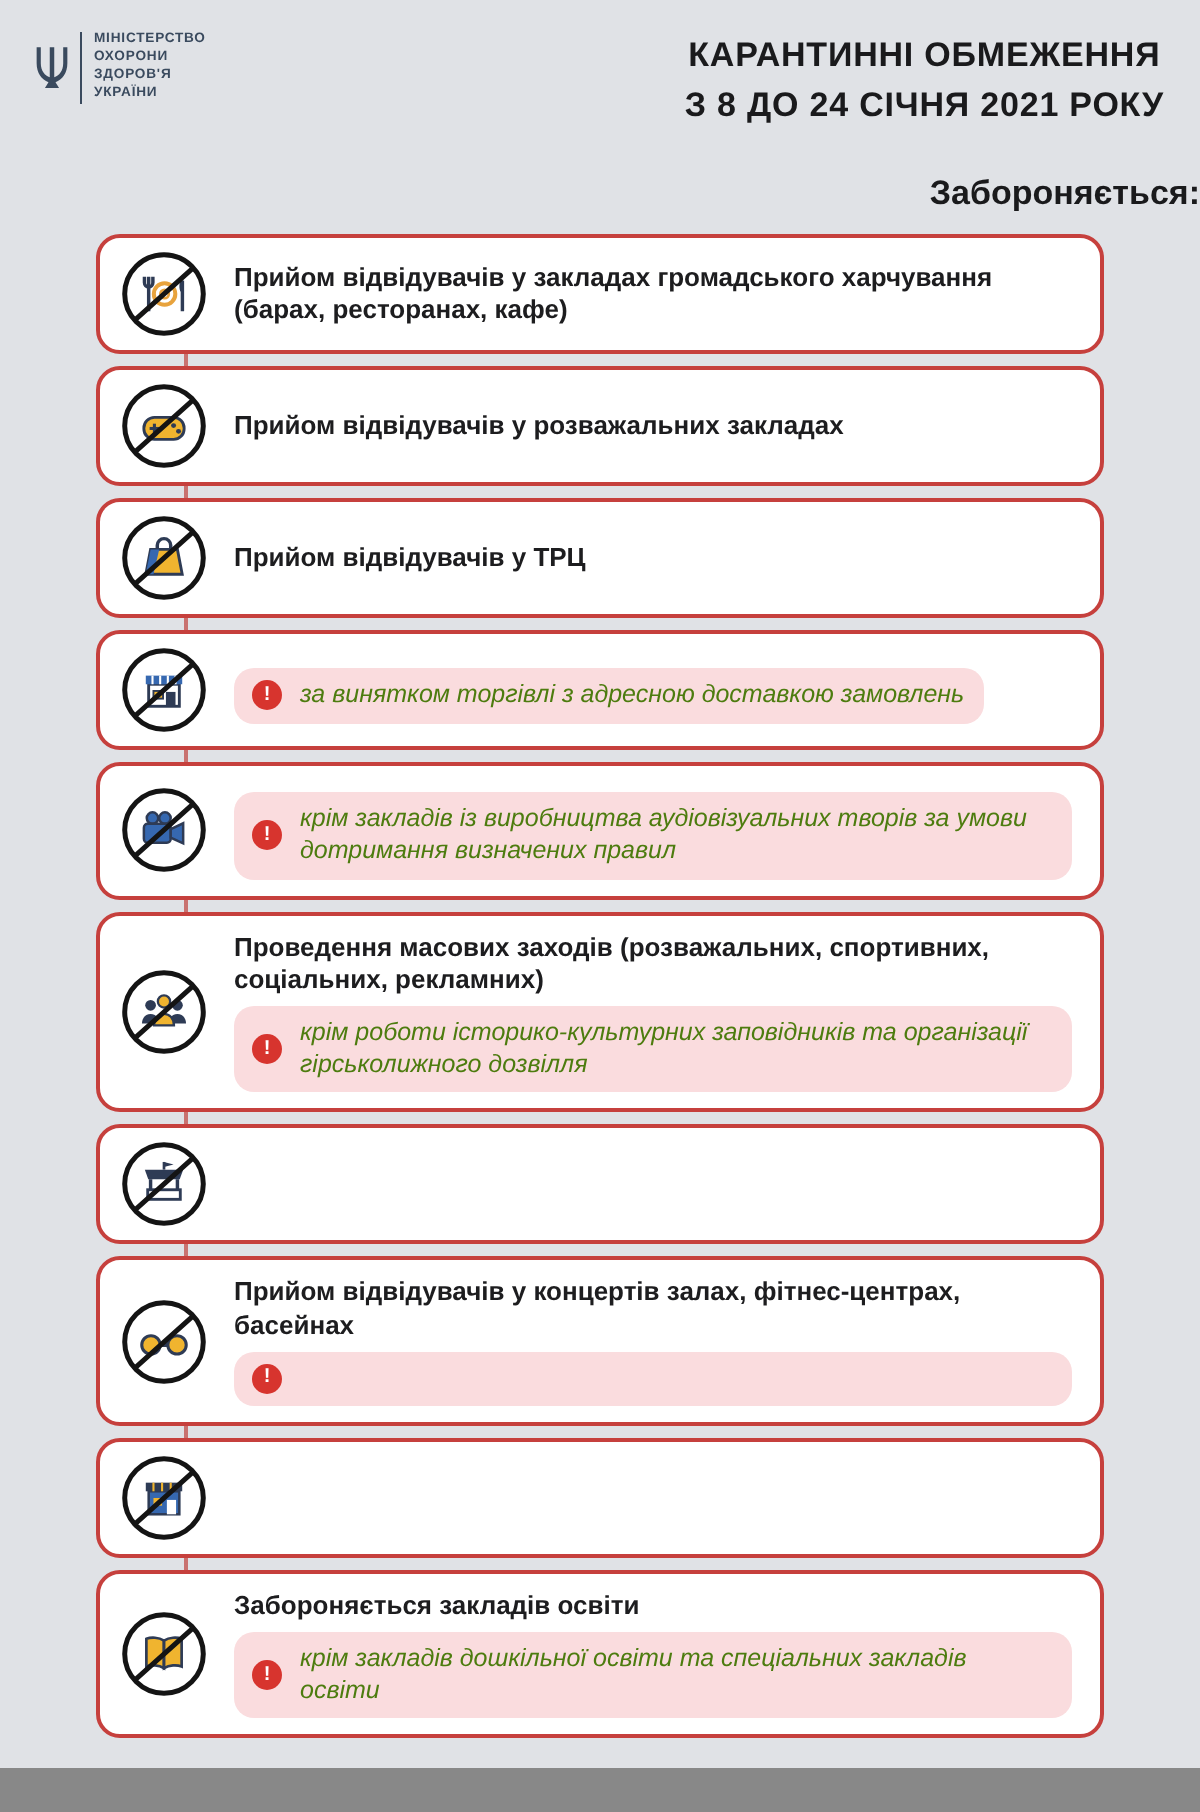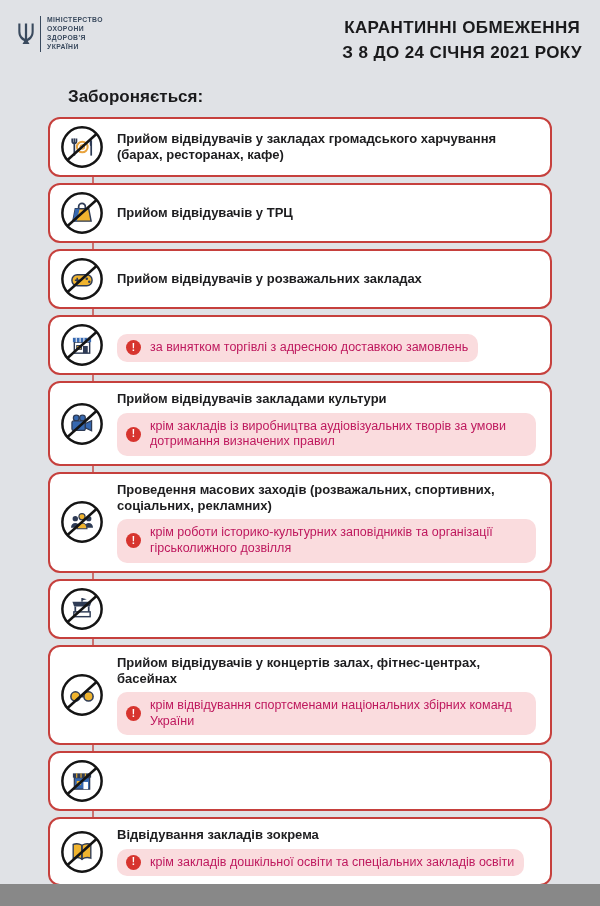--- a/index.html
+++ b/index.html
@@ -8,21 +8,21 @@
     width:600px; height:884px; margin:0 auto; position:relative;
     background:#E0E2E6; overflow:hidden; color:#1D1D1F;
   }
   
   .header { display:flex; justify-content:space-between; align-items:flex-start; padding:16px 16px 0 18px; }
   .logo { display:flex; align-items:center; gap:6px; }
   .logo-divider { width:1px; height:36px; background:#3A4A5E; }
   .logo-text { font-size:6.8px; font-weight:700; line-height:1.3; color:#3A4A5E; letter-spacing:.4px; }
   .masthead { text-align:center; font-size:17px; font-weight:700; letter-spacing:.4px; line-height:1.45; color:#1A1A1C; padding-right:2px; }
   
-  .section-heading { margin:22px 0 10px 68px; font-size:17px; font-weight:700; color:#1A1A1C; }
+  .section-heading { margin:22px 0 10px 68px; font-size:17px; font-weight:700; color:#1A1A1C;text-align:right; }
   
   .cards-wrap { position:relative; padding:0 48px; }
   .connector { position:absolute; left:92px; top:6px; bottom:6px; width:2px; background:#C97270; z-index:0; }
   .cards { display:flex; flex-direction:column; gap:6px; position:relative; z-index:1; }
   .card {
     background:#fff; border:2px solid #C6403D; border-radius:12px;
     display:flex; align-items:center; gap:12px; padding:5px 14px 5px 9px;
     min-height:56px;
   }
   .icon-wrap { flex:0 0 46px; display:flex; align-items:center; justify-content:center; }
@@ -30,21 +30,21 @@
   .card-title { font-size:13px; font-weight:700; line-height:1.25; color:#1D1D1F; }
   .exception {
     margin-top:5px; background:#FADCDE; border-radius:10px;
     display:flex; align-items:center; gap:9px; padding:6px 10px 6px 9px;
   }
   .exc-icon {
     flex:0 0 15px; width:15px; height:15px; border-radius:50%;
     background:#D7342E; color:#fff; font-size:10px; font-weight:700;
     display:flex; align-items:center; justify-content:center; line-height:1;
   }
-  .exc-text { font-size:12.5px; line-height:1.25; color:#be185d; }
+  .exc-text { font-size:12.5px; line-height:1.25; color:#4d7c0f;font-style:italic; }
   
   .footer { display:flex; justify-content:flex-end; align-items:center; gap:9px; padding:20px 20px 0 0; }
   svg { display:block; }
 </style>
 </head>
 <body>
 
 <div id="page">
 
   <div class="header">
@@ -89,45 +89,45 @@
         </span>
         <div class="card-body">
           <div class="card-title">Прийом відвідувачів у закладах громадського харчування (барах, ресторанах, кафе)</div>
         </div>
       </div>
 
       <div class="card">
         <span class="icon-wrap">
           <svg width="46" height="46" viewBox="0 0 48 48">
             <circle cx="24" cy="24" r="20.5" fill="#fff" stroke="#141414" stroke-width="2.6"></circle>
-            <path d="M20.5 20v-2.6a3.5 3.5 0 0 1 7 0V20" fill="none" stroke="#2E3B55" stroke-width="1.8"></path>
-            <polygon points="17,19.5 31,19.5 33.5,32.5 14.5,32.5" fill="#F0B42F" stroke="#2E3B55" stroke-width="1.5"></polygon>
-            <polygon points="17,19.5 21.5,19.5 18.5,32.5 14.5,32.5" fill="#3668B0"></polygon>
-            <line x1="9.5" y1="37" x2="38.5" y2="11" stroke="#141414" stroke-width="2.6" stroke-linecap="round"></line>
-          </svg>
-        </span>
-        <div class="card-body">
-          <div class="card-title">Прийом відвідувачів у ТРЦ</div>
-        </div>
-      </div>
-
-      <div class="card">
-        <span class="icon-wrap">
-          <svg width="46" height="46" viewBox="0 0 48 48">
-            <circle cx="24" cy="24" r="20.5" fill="#fff" stroke="#141414" stroke-width="2.6"></circle>
             <rect x="13.5" y="19.5" width="21" height="11.5" rx="5.5" fill="#F0B42F" stroke="#2E3B55" stroke-width="1.5"></rect>
             <line x1="19" y1="22.8" x2="19" y2="27.8" stroke="#2E3B55" stroke-width="1.6"></line>
             <line x1="16.5" y1="25.3" x2="21.5" y2="25.3" stroke="#2E3B55" stroke-width="1.6"></line>
             <circle cx="29" cy="23.8" r="1.3" fill="#2E3B55"></circle>
             <circle cx="31.6" cy="26.8" r="1.3" fill="#2E3B55"></circle>
             <line x1="9.5" y1="37" x2="38.5" y2="11" stroke="#141414" stroke-width="2.6" stroke-linecap="round"></line>
           </svg>
         </span>
         <div class="card-body">
           <div class="card-title">Прийом відвідувачів у розважальних закладах</div>
+        </div>
+      </div>
+
+      <div class="card">
+        <span class="icon-wrap">
+          <svg width="46" height="46" viewBox="0 0 48 48">
+            <circle cx="24" cy="24" r="20.5" fill="#fff" stroke="#141414" stroke-width="2.6"></circle>
+            <path d="M20.5 20v-2.6a3.5 3.5 0 0 1 7 0V20" fill="none" stroke="#2E3B55" stroke-width="1.8"></path>
+            <polygon points="17,19.5 31,19.5 33.5,32.5 14.5,32.5" fill="#F0B42F" stroke="#2E3B55" stroke-width="1.5"></polygon>
+            <polygon points="17,19.5 21.5,19.5 18.5,32.5 14.5,32.5" fill="#3668B0"></polygon>
+            <line x1="9.5" y1="37" x2="38.5" y2="11" stroke="#141414" stroke-width="2.6" stroke-linecap="round"></line>
+          </svg>
+        </span>
+        <div class="card-body">
+          <div class="card-title">Прийом відвідувачів у ТРЦ</div>
         </div>
       </div>
 
       <div class="card">
         <span class="icon-wrap">
           <svg width="46" height="46" viewBox="0 0 48 48">
             <circle cx="24" cy="24" r="20.5" fill="#fff" stroke="#141414" stroke-width="2.6"></circle>
             <rect x="16" y="21" width="16" height="11.5" fill="#fff" stroke="#2E3B55" stroke-width="1.5"></rect>
             <rect x="14.5" y="16.5" width="19" height="4.5" fill="#3668B0"></rect>
             <line x1="18" y1="16.5" x2="18" y2="21" stroke="#fff" stroke-width="1.1"></line>
@@ -152,21 +152,20 @@
           <svg width="46" height="46" viewBox="0 0 48 48">
             <circle cx="24" cy="24" r="20.5" fill="#fff" stroke="#141414" stroke-width="2.6"></circle>
             <circle cx="18" cy="17.8" r="3" fill="#3668B0" stroke="#2E3B55" stroke-width="1.3"></circle>
             <circle cx="24.5" cy="17.8" r="3" fill="#3668B0" stroke="#2E3B55" stroke-width="1.3"></circle>
             <rect x="13.5" y="20.8" width="14" height="9.8" rx="2" fill="#3668B0" stroke="#2E3B55" stroke-width="1.3"></rect>
             <polygon points="27.5,23.5 34,20.5 34,31 27.5,28" fill="#3668B0" stroke="#2E3B55" stroke-width="1.3"></polygon>
             <line x1="9.5" y1="37" x2="38.5" y2="11" stroke="#141414" stroke-width="2.6" stroke-linecap="round"></line>
           </svg>
         </span>
         <div class="card-body">
-          <div class="card-title">Прийом відвідувачів закладами культури</div>
           <div class="exception">
             <span class="exc-icon">!</span>
             <span class="exc-text">крім закладів із виробництва аудіовізуальних творів за умови дотримання визначених правил</span>
           </div>
         </div>
       </div>
 
       <div class="card">
         <span class="icon-wrap">
           <svg width="46" height="46" viewBox="0 0 48 48">
@@ -211,21 +210,20 @@
             <line x1="16" y1="25.5" x2="32" y2="25.5" stroke="#2E3B55" stroke-width="2.2"></line>
             <circle cx="17.2" cy="25.5" r="4.8" fill="#F0B42F" stroke="#2E3B55" stroke-width="1.6"></circle>
             <circle cx="30.8" cy="25.5" r="4.8" fill="#F0B42F" stroke="#2E3B55" stroke-width="1.6"></circle>
             <line x1="9.5" y1="37" x2="38.5" y2="11" stroke="#141414" stroke-width="2.6" stroke-linecap="round"></line>
           </svg>
         </span>
         <div class="card-body">
           <div class="card-title">Прийом відвідувачів у концертів залах, фітнес-центрах, басейнах</div>
           <div class="exception">
             <span class="exc-icon">!</span>
-            <span class="exc-text">крім відвідування спортсменами національних збірних команд України</span>
           </div>
         </div>
       </div>
 
       <div class="card">
         <span class="icon-wrap">
           <svg width="46" height="46" viewBox="0 0 48 48">
             <circle cx="24" cy="24" r="20.5" fill="#fff" stroke="#141414" stroke-width="2.6"></circle>
             <rect x="16" y="20.5" width="16" height="12" fill="#3668B0" stroke="#2E3B55" stroke-width="1.3"></rect>
             <rect x="14.5" y="16" width="19" height="4.5" fill="#2E3B55"></rect>
@@ -243,21 +241,21 @@
         <span class="icon-wrap">
           <svg width="46" height="46" viewBox="0 0 48 48">
             <circle cx="24" cy="24" r="20.5" fill="#fff" stroke="#141414" stroke-width="2.6"></circle>
             <path d="M24 17c-2.8-1.7-6.6-1.9-9.2-.9v14.4c2.6-1 6.4-.8 9.2.9z" fill="#F0B42F" stroke="#2E3B55" stroke-width="1.4"></path>
             <path d="M24 17c2.8-1.7 6.6-1.9 9.2-.9v14.4c-2.6-1-6.4-.8-9.2.9z" fill="#F0B42F" stroke="#2E3B55" stroke-width="1.4"></path>
             <line x1="24" y1="17" x2="24" y2="31.4" stroke="#2E3B55" stroke-width="1.2"></line>
             <line x1="9.5" y1="37" x2="38.5" y2="11" stroke="#141414" stroke-width="2.6" stroke-linecap="round"></line>
           </svg>
         </span>
         <div class="card-body">
-          <div class="card-title">Відвідування закладів зокрема</div>
+          <div class="card-title">Забороняється закладів освіти</div>
           <div class="exception">
             <span class="exc-icon">!</span>
             <span class="exc-text">крім закладів дошкільної освіти та спеціальних закладів освіти</span>
           </div>
         </div>
       </div>
 
     </div>
   </div>
 

